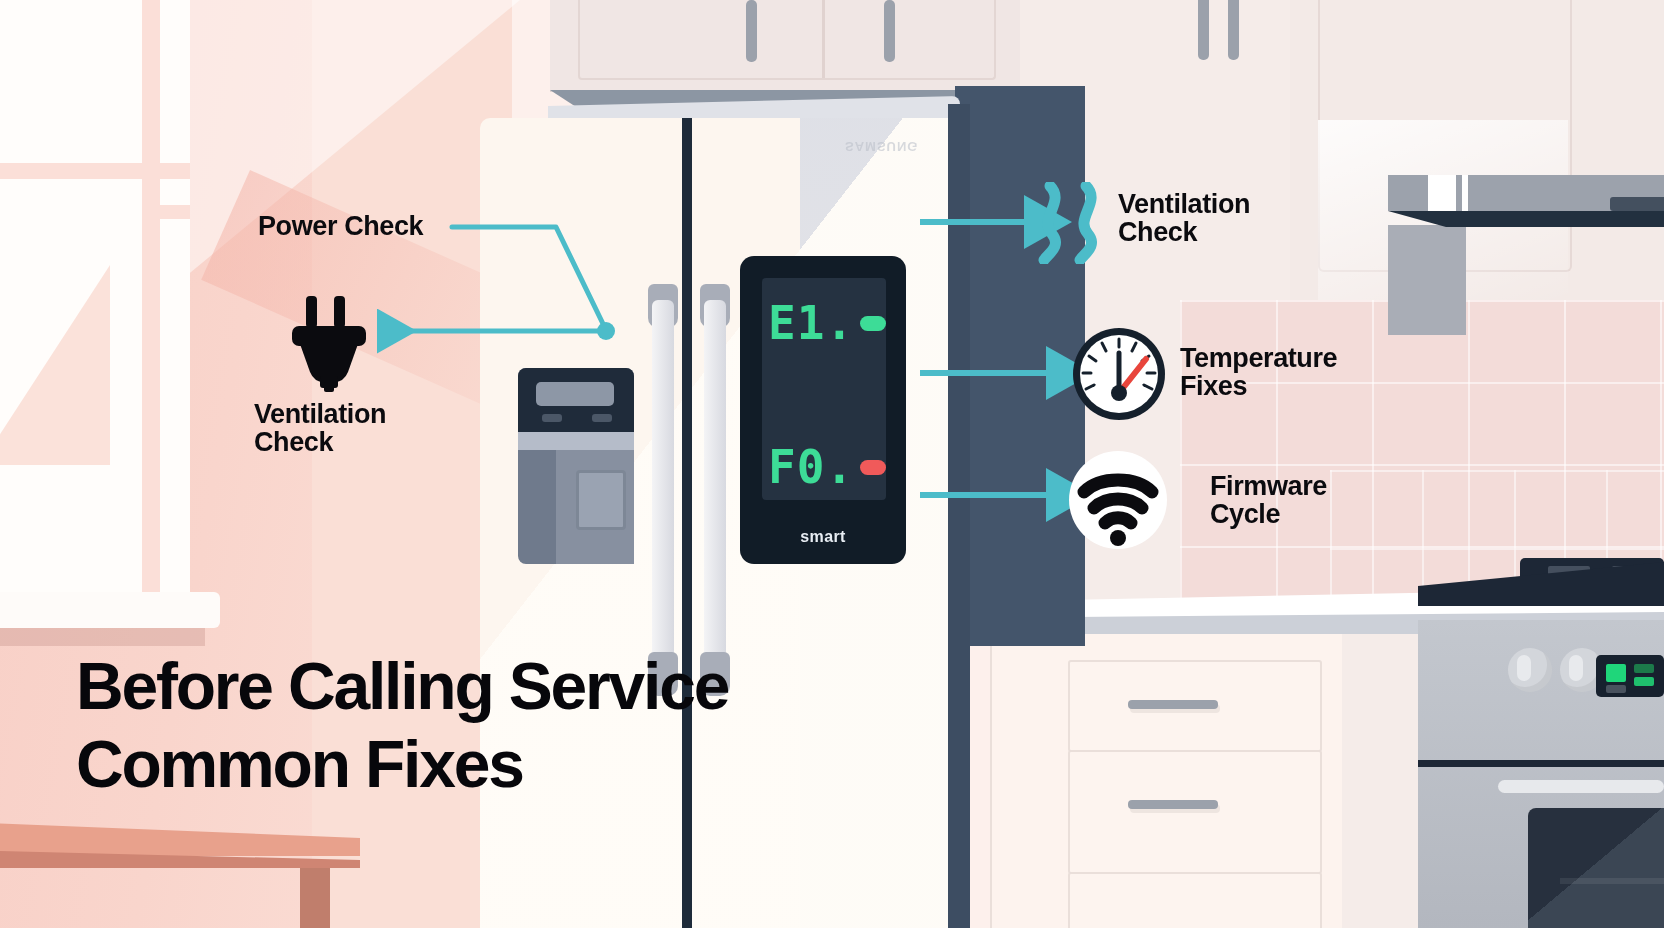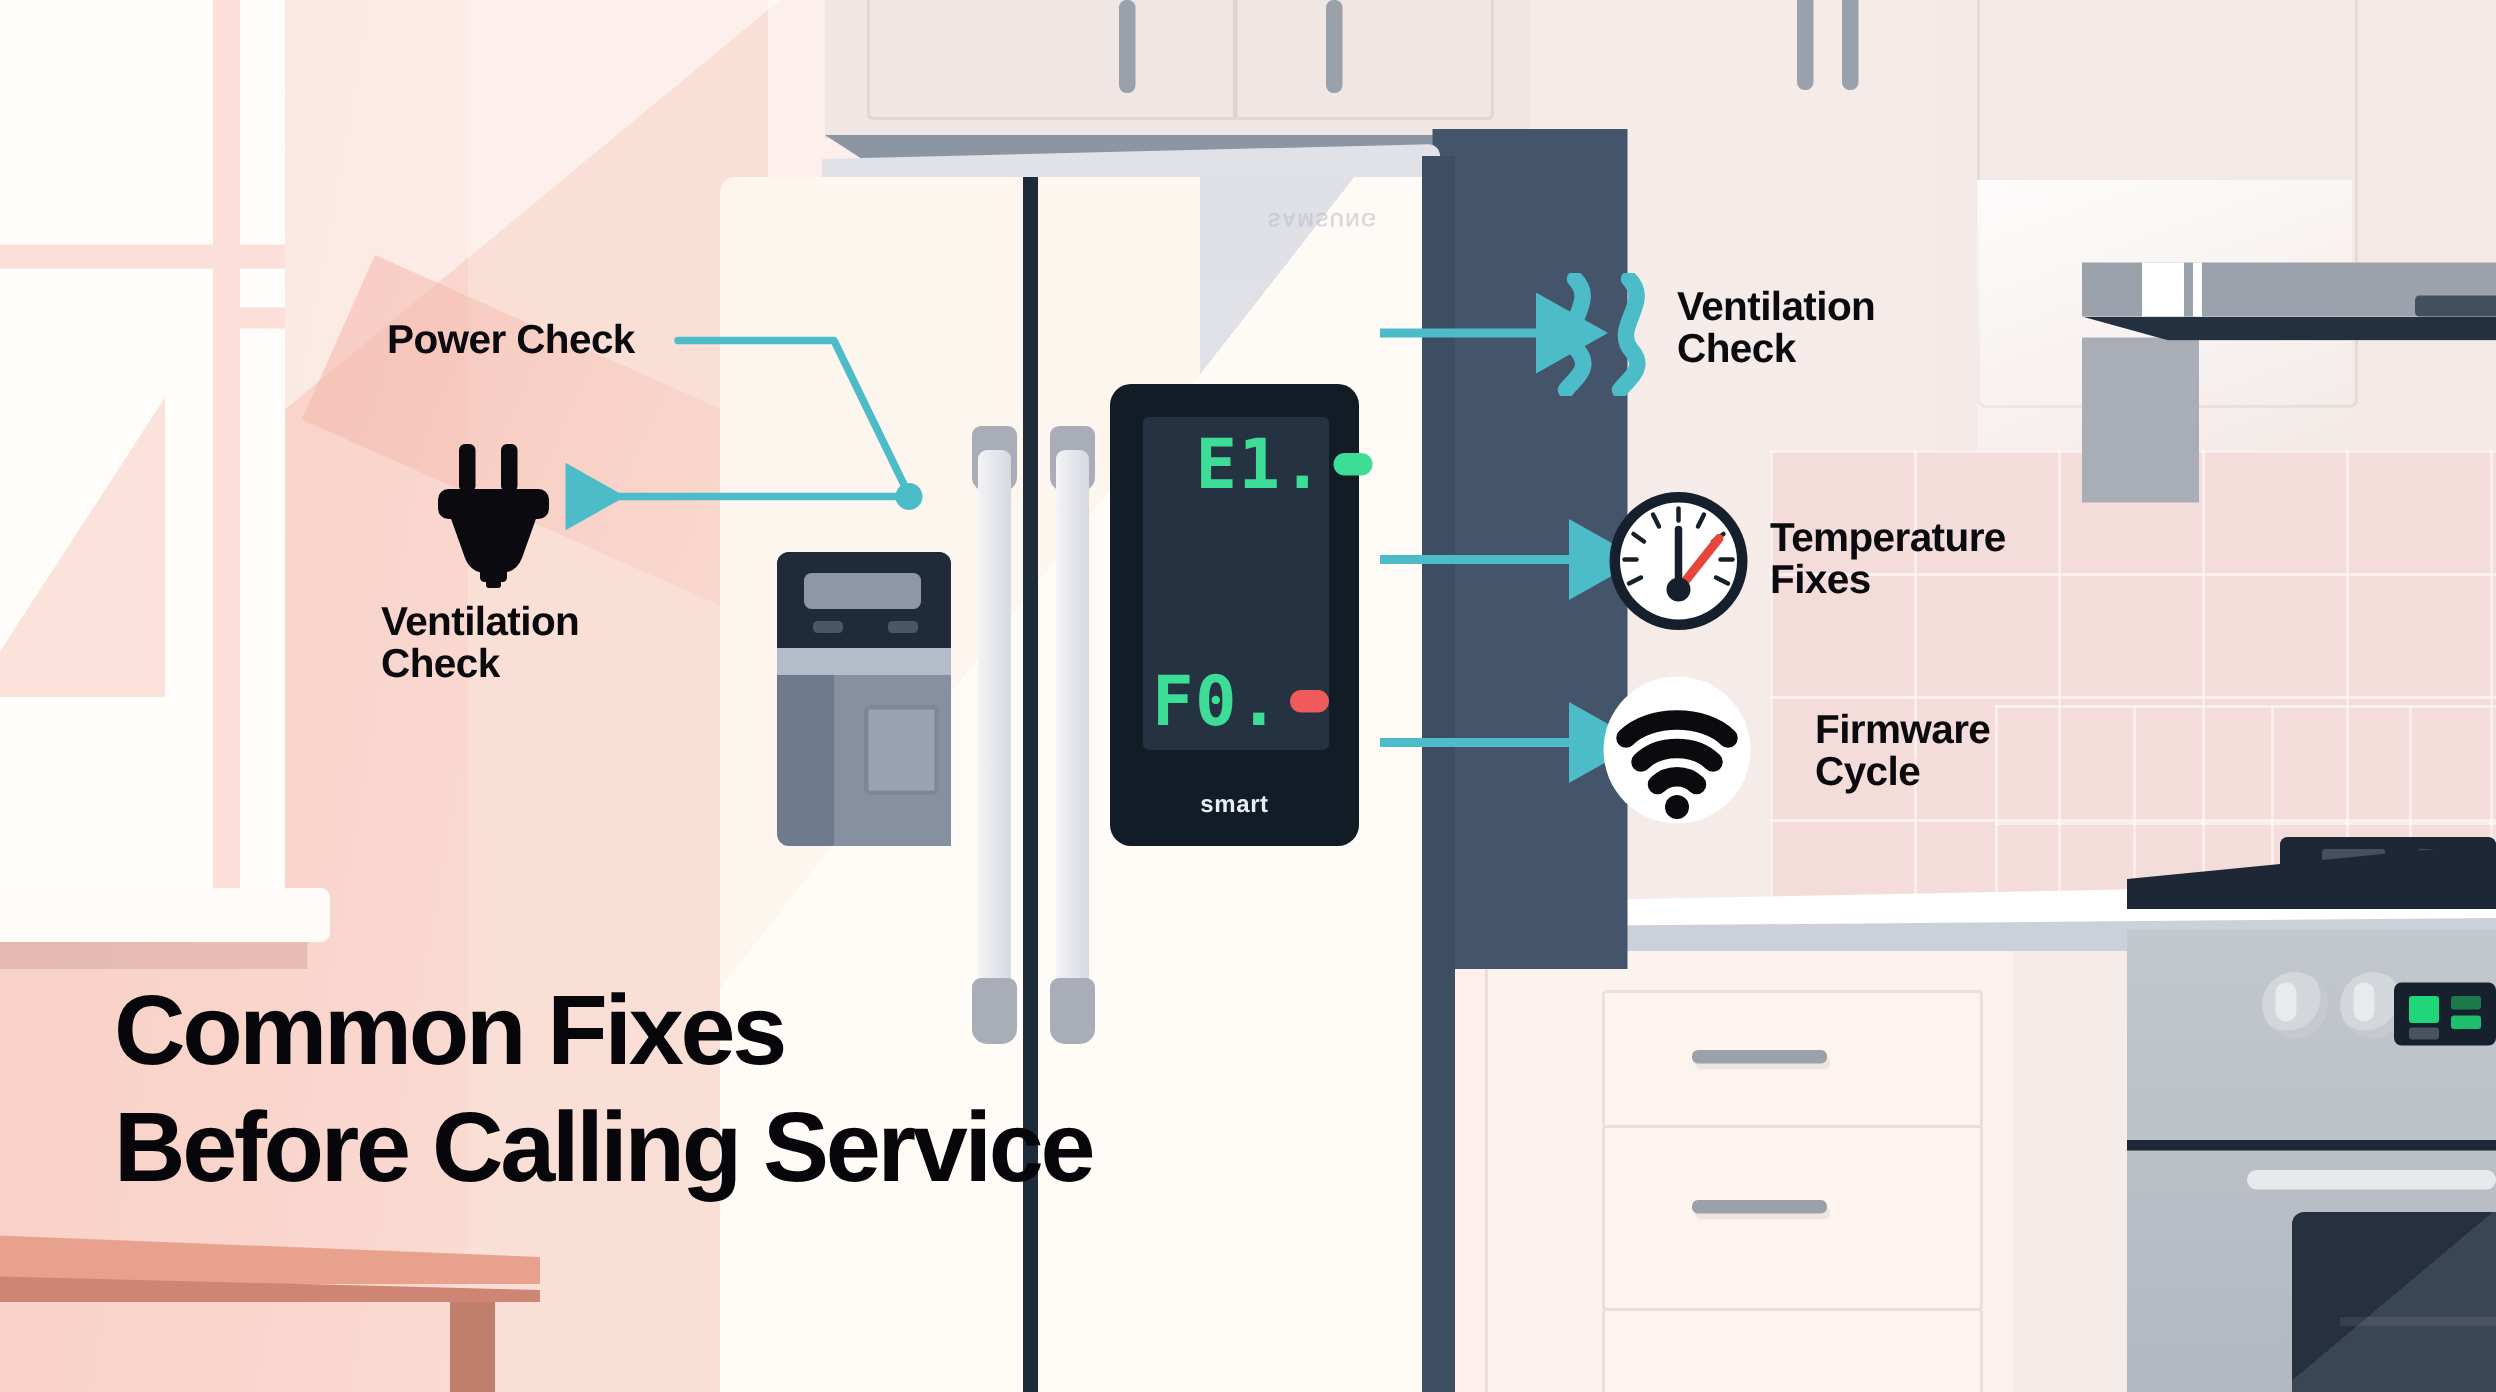--- a/index.html
+++ b/index.html
@@ -489,21 +489,21 @@
   <div class="abs disp-screen"></div>
   <div class="abs disp-btn" style="left:542px; top:414px;"></div>
   <div class="abs disp-btn" style="left:592px; top:414px;"></div>
   <div class="abs disp-strip"></div>
   <div class="abs disp-recess"></div>
   <div class="abs disp-lever"></div>
 
   <div class="abs panel"></div>
   <div class="abs panel-screen"></div>
 
-  <div class="code-row" style="top:274px;padding-left:29px;">
+  <div class="code-row" style="top:288px;">
     <span class="code-text" style="color: rgb(61, 220, 151);">E1.</span>
     <span class="pill" style="background: rgb(61, 220, 151);"></span>
   </div>
   <div class="code-row" style="top:432px;justify-content:center;">
     <span class="code-text" style="color: rgb(61, 220, 151);">F0.</span>
     <span class="pill" style="background: rgb(240, 90, 90);"></span>
   </div>
 
   <div class="abs panel-brand">smart</div>
 
@@ -583,17 +583,17 @@
     <path d="M37,73 C44,66 56,66 63,73" stroke="#0b0b0f" stroke-width="13" fill="none" stroke-linecap="round"></path>
     <circle cx="50" cy="88" r="8" fill="#0b0b0f"></circle>
   </svg>
 
   <div class="label label-lg" style="left:1182px; top:472px;padding-left:28px;">
     <div>Firmware</div>
     <div>Cycle</div>
   </div>
 
   <div class="title">
+    <div>Before Calling Service</div>
     <div>Common Fixes</div>
-    <div>Before Calling Service</div>
   </div>
 
 </div>
 
 </body></html>

